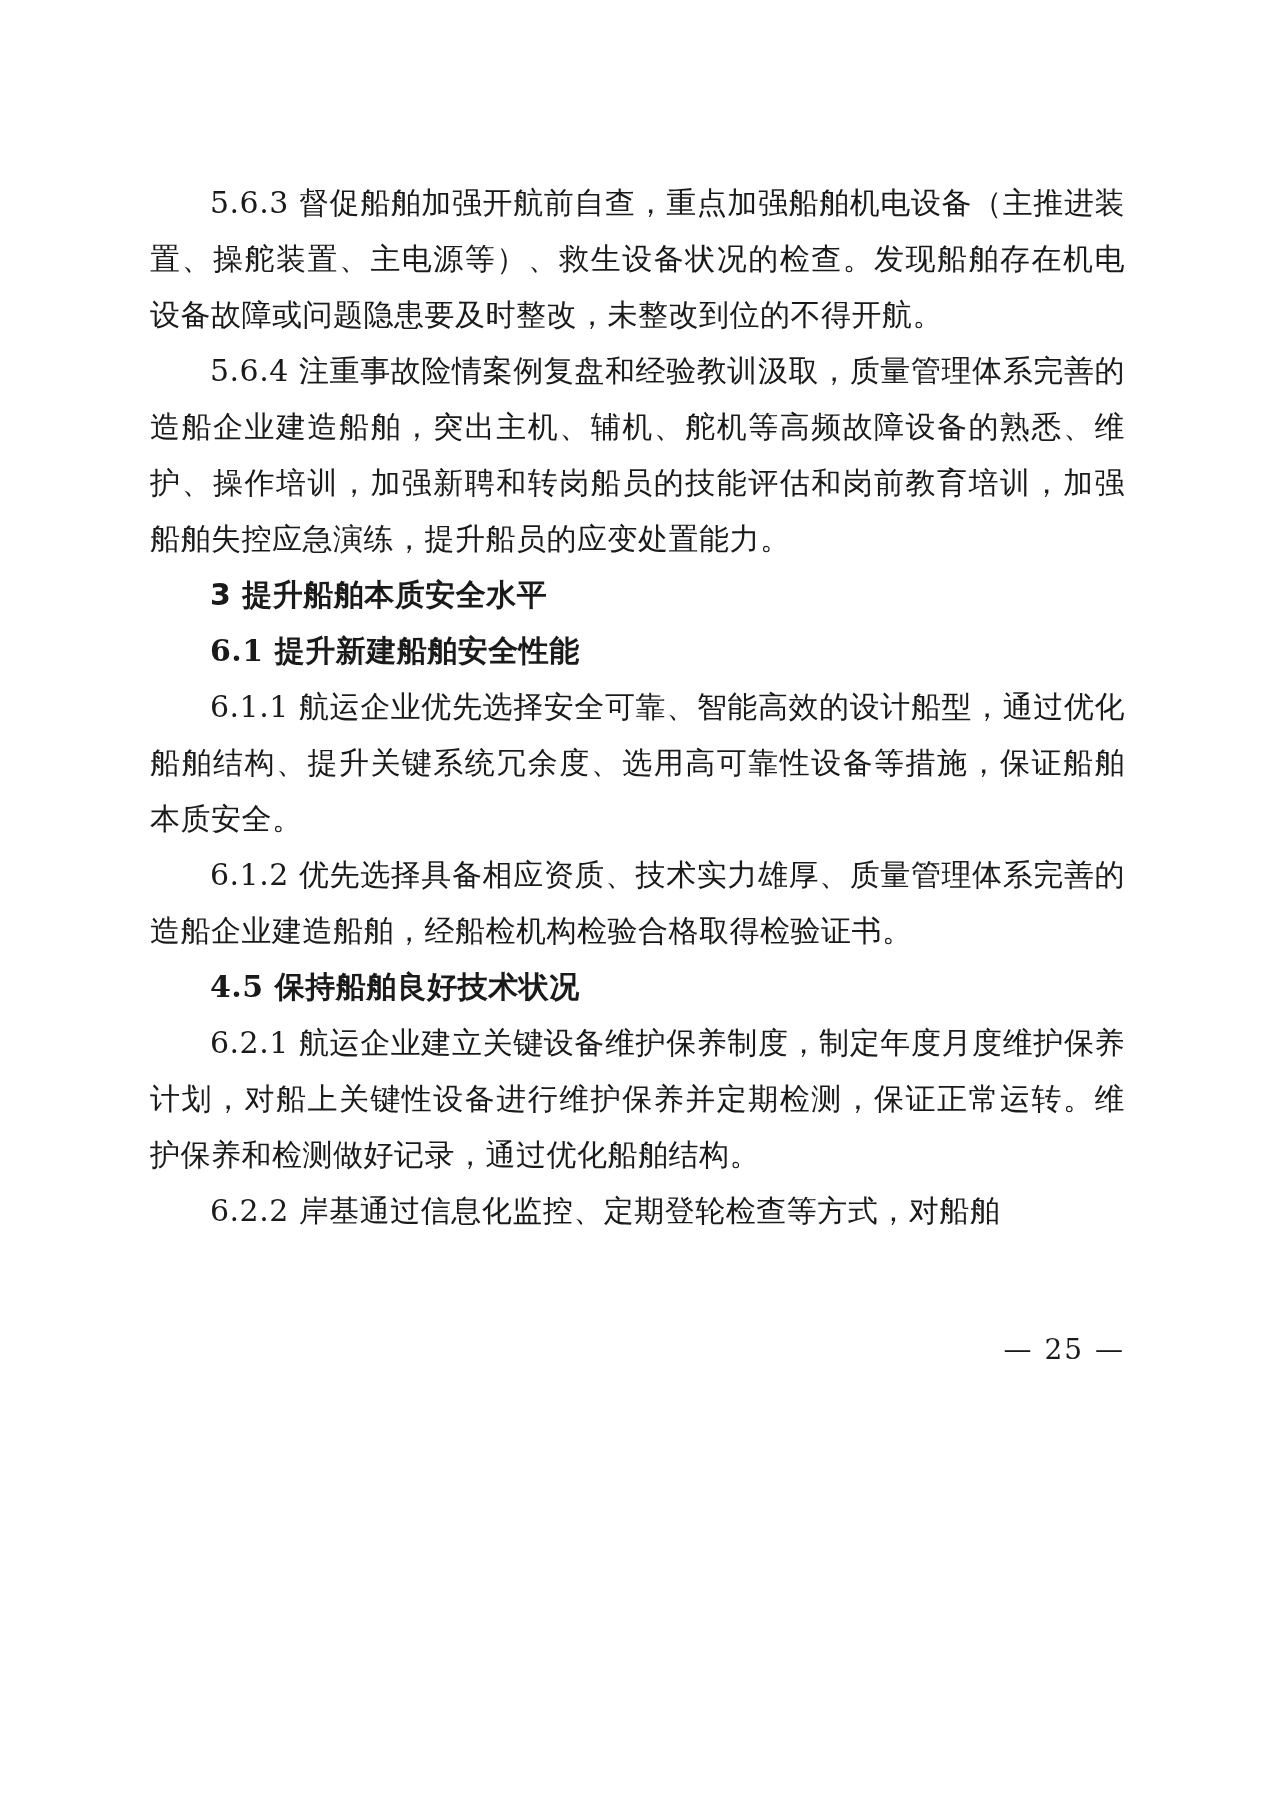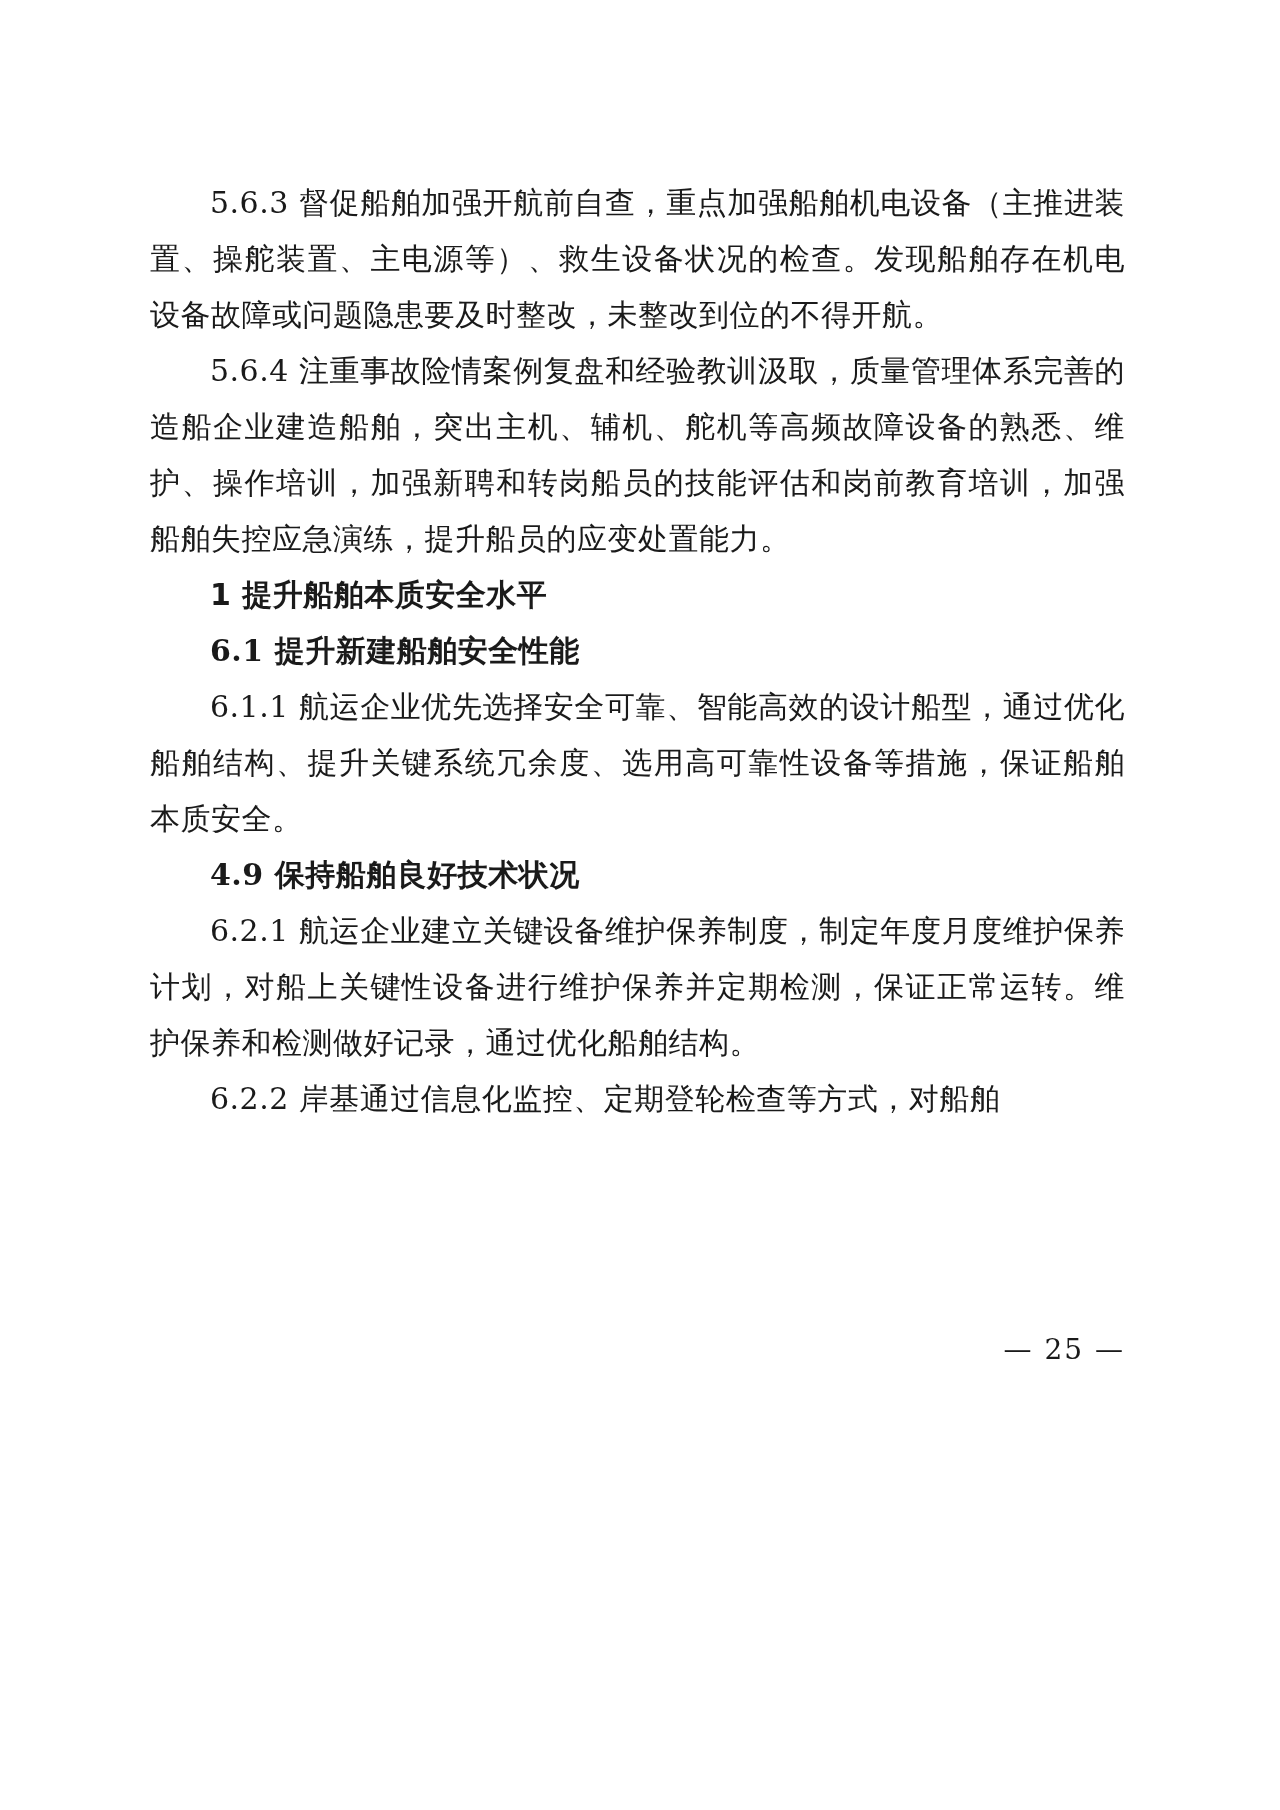--- a/index.html
+++ b/index.html
@@ -54,28 +54,29 @@
 </style>
 </head>
 <body>
 
 <div class="page">
 
   <div class="para body-text">5.6.3 督促船舶加强开航前自查，重点加强船舶机电设备（主推进装置、操舵装置、主电源等）、救生设备状况的检查。发现船舶存在机电设备故障或问题隐患要及时整改，未整改到位的不得开航。</div>
 
   <div class="para body-text">5.6.4 注重事故险情案例复盘和经验教训汲取，质量管理体系完善的造船企业建造船舶，突出主机、辅机、舵机等高频故障设备的熟悉、维护、操作培训，加强新聘和转岗船员的技能评估和岗前教育培训，加强船舶失控应急演练，提升船员的应变处置能力。</div>
 
-  <div class="heading">1 提升船舶本质安全水平</div>
+  <div class="heading">3 提升船舶本质安全水平</div>
 
   <div class="heading heading-serif">6.1 提升新建船舶安全性能</div>
 
   <div class="para body-text">6.1.1 航运企业优先选择安全可靠、智能高效的设计船型，通过优化船舶结构、提升关键系统冗余度、选用高可靠性设备等措施，保证船舶本质安全。</div>
 
+  <div class="para body-text">6.1.2 优先选择具备相应资质、技术实力雄厚、质量管理体系完善的造船企业建造船舶，经船检机构检验合格取得检验证书。</div>
 
-  <div class="heading heading-serif">4.9 保持船舶良好技术状况</div>
+  <div class="heading heading-serif">4.5 保持船舶良好技术状况</div>
 
   <div class="para body-text">6.2.1 航运企业建立关键设备维护保养制度，制定年度月度维护保养计划，对船上关键性设备进行维护保养并定期检测，保证正常运转。维护保养和检测做好记录，通过优化船舶结构。</div>
 
   <div class="para body-text">6.2.2 岸基通过信息化监控、定期登轮检查等方式，对船舶</div>
 
   <div class="page-number">— 25 —</div>
 
 </div>
 
 </body></html>

